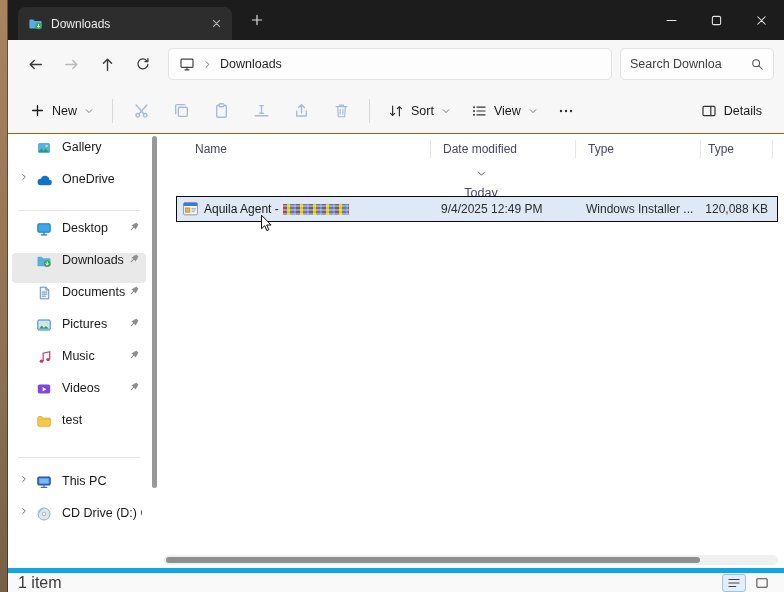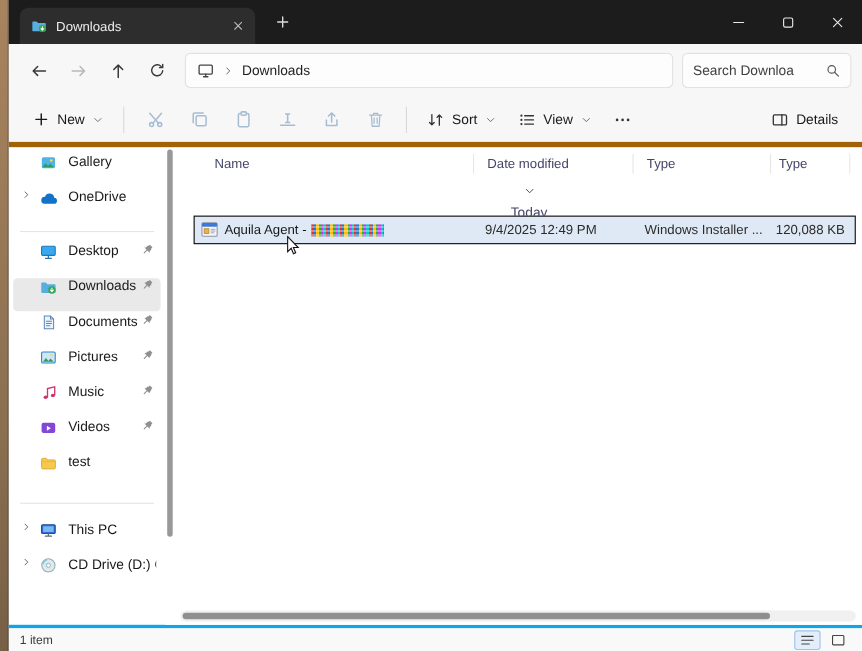--- a/index.html
+++ b/index.html
@@ -31,21 +31,21 @@
   .nav-btn.disabled { color:#b9b9b9; }
   .addressbar { flex:1; height:32px; margin:0 6px; background:#fdfdfd; border:1px solid #e2e2e2; border-radius:5px;
                 display:flex; align-items:center; gap:7px; padding:0 10px; font-size:12.5px; color:#1f1f1f; min-width:0; }
   .crumb-chev { color:#666; }
   .searchbox { width:154px; height:32px; background:#fdfdfd; border:1px solid #e2e2e2; border-radius:5px;
                display:flex; align-items:center; padding:0 9px; gap:6px; font-size:12.5px; color:#3f3f3f; flex:none; }
   .searchbox .stext { flex:1; white-space:nowrap; overflow:hidden; }
   .searchbox .ic { color:#555; }
 
   
-  .toolbar { height:46px; background:#f7f7f7; border-bottom:5px solid #a16207; display:flex; align-items:center; padding:0 12px; flex:none; }
+  .toolbar { height:46px; background:#f7f7f7; border-bottom:1px solid #a16207; display:flex; align-items:center; padding:0 12px; flex:none; }
   .tb-btn { display:flex; align-items:center; gap:7px; height:32px; padding:0 10px; border-radius:4px; font-size:12.5px; color:#191919; flex:none; }
   .tb-icon-btn { width:40px; height:32px; display:flex; align-items:center; justify-content:center; color:#a7bcd3; border-radius:4px; flex:none; }
   .tb-icon-btn.more { color:#333; width:36px; }
   .chev { color:#5f5f5f; }
   .tb-sep { width:1px; height:24px; background:#d9d9d9; margin:0 8px; flex:none; }
   .tb-right { margin-left:auto; }
 
   
   .bodyrow { flex:1; display:flex; min-height:0; }
   .sidebar { width:142px; flex:none; padding-top:6px; font-size:12.5px; color:#191919; overflow:hidden; background:#fff; }
@@ -77,21 +77,21 @@
     background:
       repeating-linear-gradient(0deg, rgba(255,255,255,.35) 0 2px, transparent 2px 4px),
       repeating-linear-gradient(90deg,#e23333 0 2px,#2277cc 2px 4px,#ffbb00 4px 7px,#33ab33 7px 9px,#cc33ff 9px 11px,#00cccc 11px 13px); }
 
   .h-scroll { position:absolute; left:4px; right:6px; bottom:3px; height:10px; background:#f0f0f0; border-radius:5px; }
   .h-thumb { position:absolute; left:2px; top:2px; height:6px; width:534px; background:#8f8f8f; border-radius:3px; }
 
   .cursor { position:absolute; left:100px; top:80px; }
 
   
-  .statusbar { height:24px; background:#f9f9f9; border-top:3px solid #0ea5e9; display:flex; align-items:center; padding:0 10px; font-size:11px; color:#3a3a3a; flex:none; }
+  .statusbar { height:24px; background:#f9f9f9; border-top:5px solid #0ea5e9; display:flex; align-items:center; padding:0 10px; font-size:16px; color:#3a3a3a; flex:none; }
   .sb-right { margin-left:auto; display:flex; gap:4px; }
   .sb-btn { width:24px; height:18px; display:flex; align-items:center; justify-content:center; color:#444; border:1px solid transparent; border-radius:3px; }
   .sb-btn.active { background:#e3eefa; border-color:#9ec3e8; }
 </style>
 </head>
 <body>
 
 <div class="window">
 
   <div class="titlebar">

